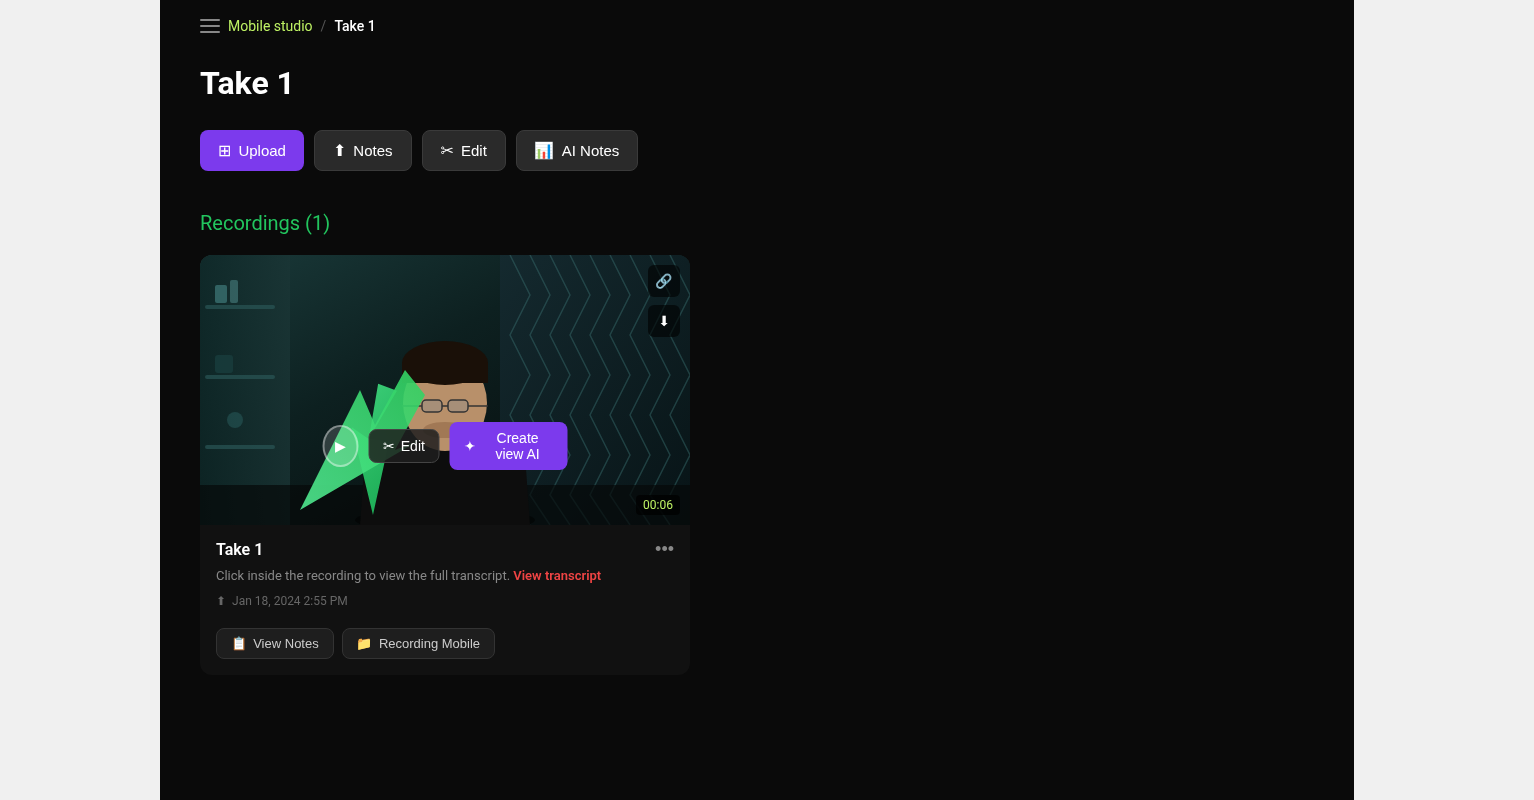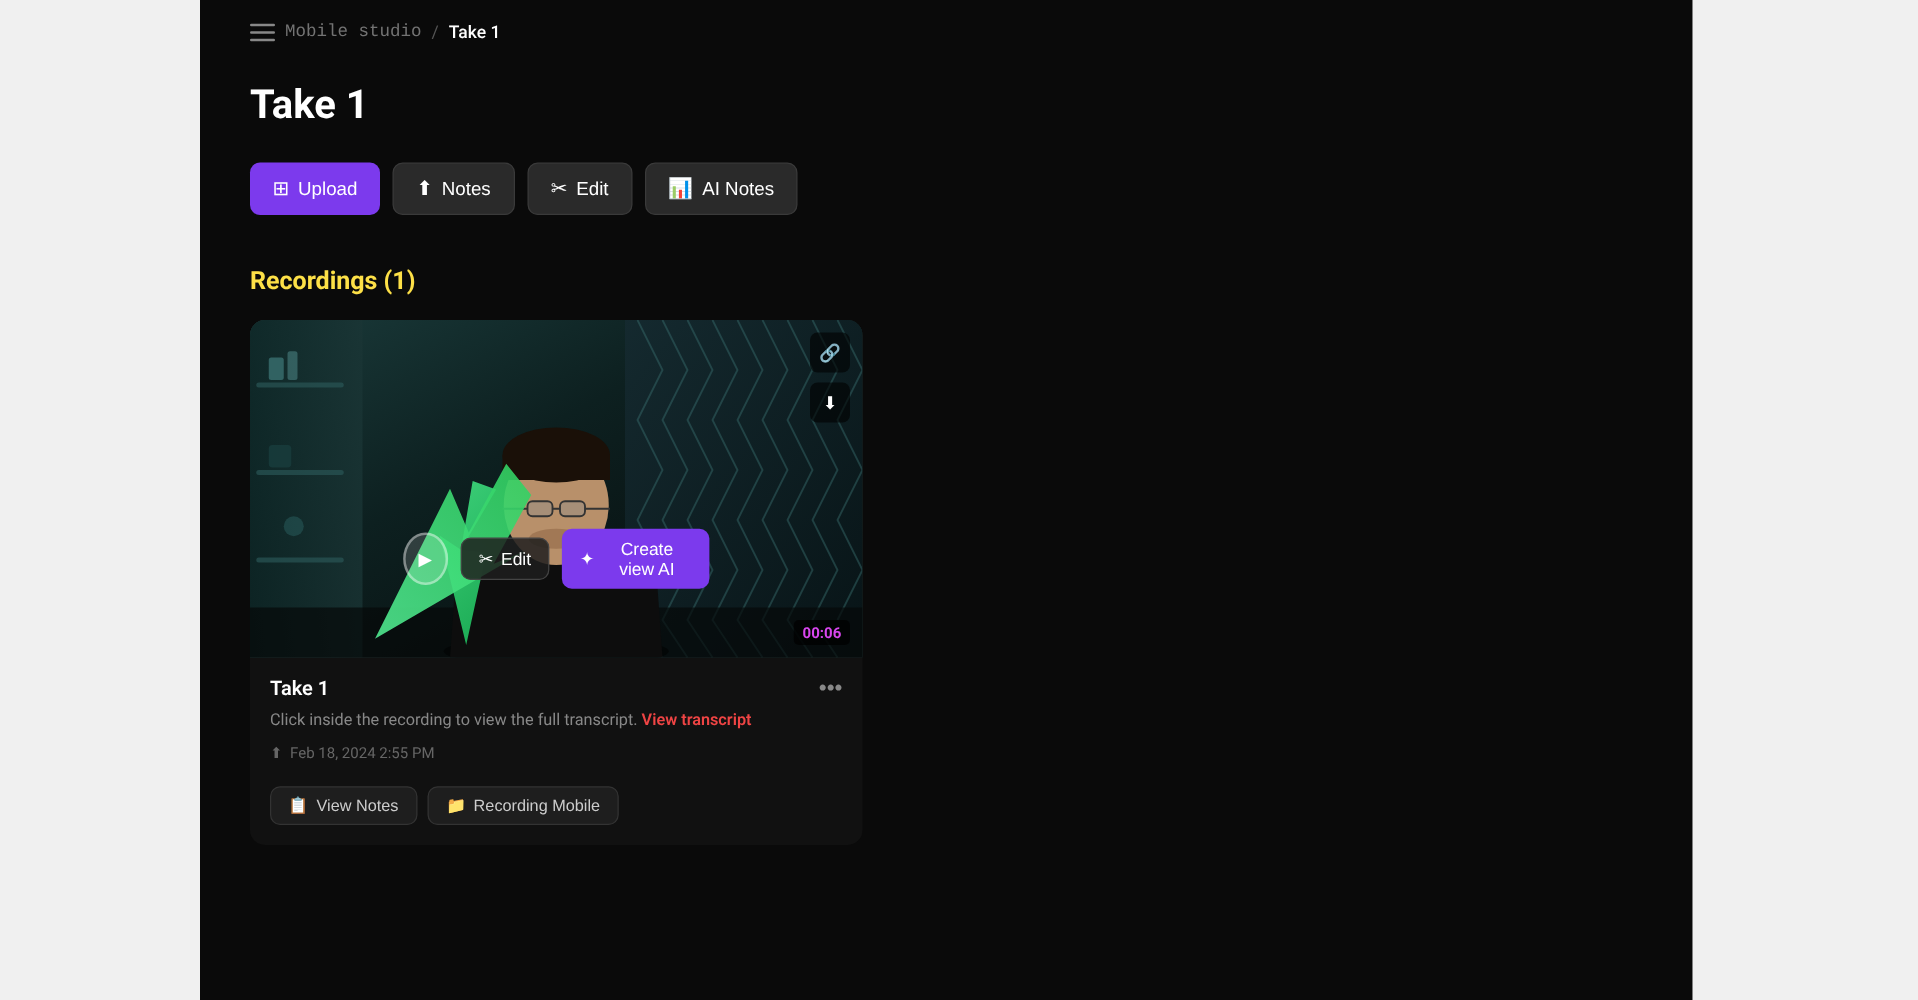--- a/index.html
+++ b/index.html
@@ -36,23 +36,22 @@
     .header {
       display: flex;
       align-items: center;
       gap: 8px;
       padding: 18px 0 30px 0;
       color: #aaaaaa;
       font-size: 14px;
     }
 
     .header .breadcrumb-link {
-      color: #737373;
+      color: #bef264;
       text-decoration: none;
-      font-family: Liberation Mono, monospace;
     }
 
     .header .breadcrumb-separator {
       color: #555555;
     }
 
     .header .breadcrumb-current {
       color: #ffffff;
       font-weight: 500;
     }
@@ -95,22 +94,22 @@
     }
 
     .btn-icon {
       font-size: 16px;
       display: inline-block;
     }
 
     
     .section-title {
       font-size: 20px;
-      font-weight: 700;
-      color: #fde047;
+      font-weight: 400;
+      color: #22c55e;
       margin-bottom: 20px;
     }
 
     
     .video-card {
       width: 490px;
       background: #111111;
       border-radius: 12px;
       overflow: visible;
       position: relative;
@@ -202,23 +201,23 @@
       align-items: center;
       gap: 6px;
     }
 
     
     .duration-badge {
       position: absolute;
       bottom: 10px;
       right: 10px;
       background: rgba(0,0,0,0.7);
-      color: #d946ef;
+      color: #bef264;
       font-size: 12px;
-      font-weight: 700;
+      font-weight: 400;
       padding: 3px 7px;
       border-radius: 4px;
     }
 
     
     .card-info {
       padding: 14px 16px 8px 16px;
     }
 
     .card-title-row {
@@ -487,21 +486,21 @@
     <div class="card-info">
       <div class="card-title-row">
         <span class="card-title">Take 1</span>
         <button class="card-menu">
           <span>•••</span>
         </button>
       </div>
       <div class="card-desc"><span>Click inside the recording to view the full transcript.</span> <a href="#" class="view-link">View transcript</a></div>
       <div class="card-date">
         <span>⬆</span>
-        <span>Feb 18, 2024 2:55 PM</span>
+        <span>Jan 18, 2024 2:55 PM</span>
       </div>
     </div>
 
     <div class="card-actions">
       <button class="card-action-btn">
         <span>📋</span>
         <span>View Notes</span>
       </button>
       <button class="card-action-btn">
         <span>📁</span>

